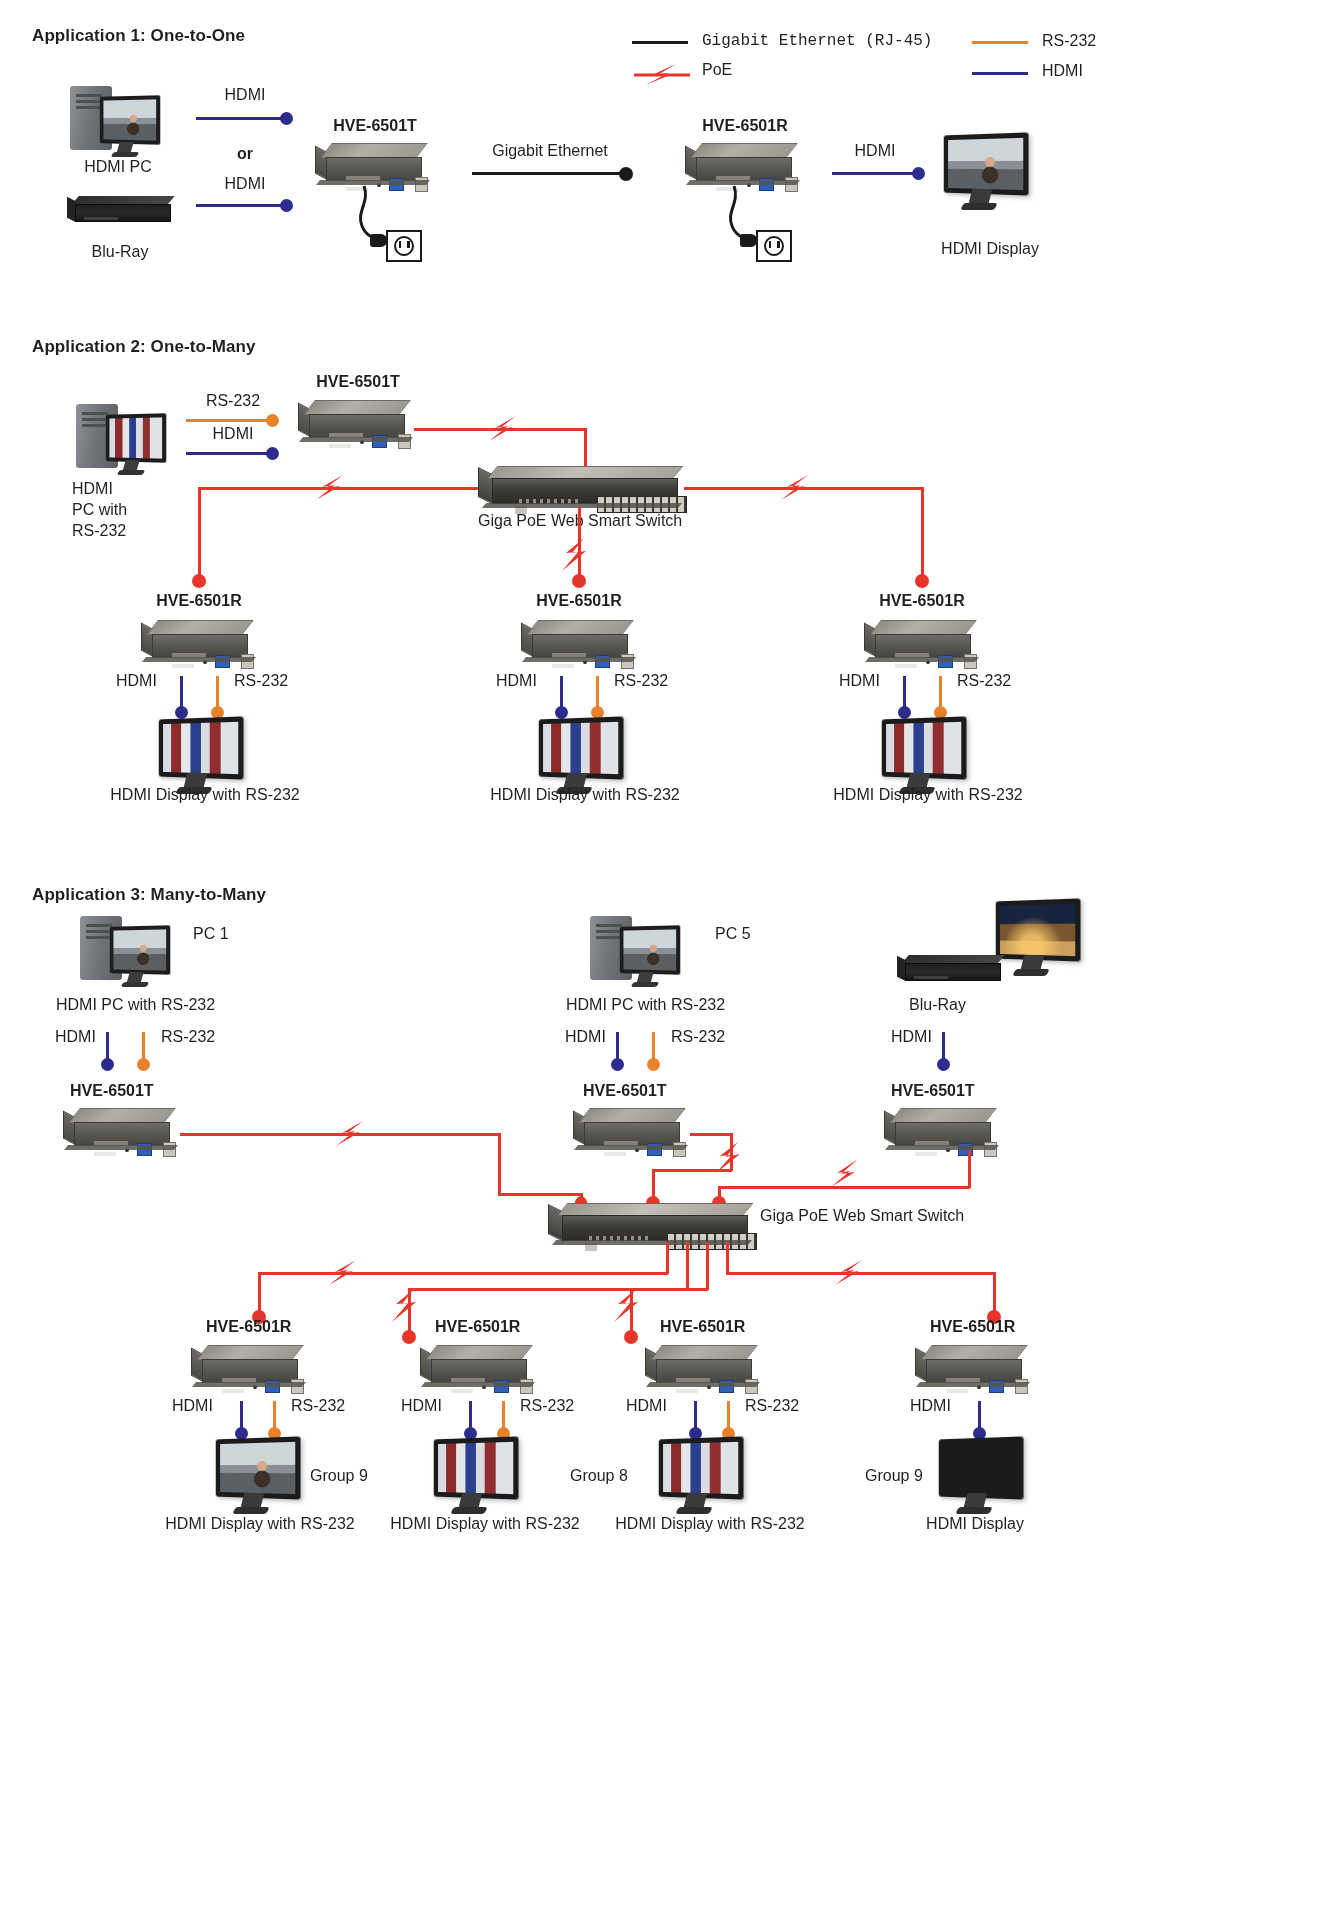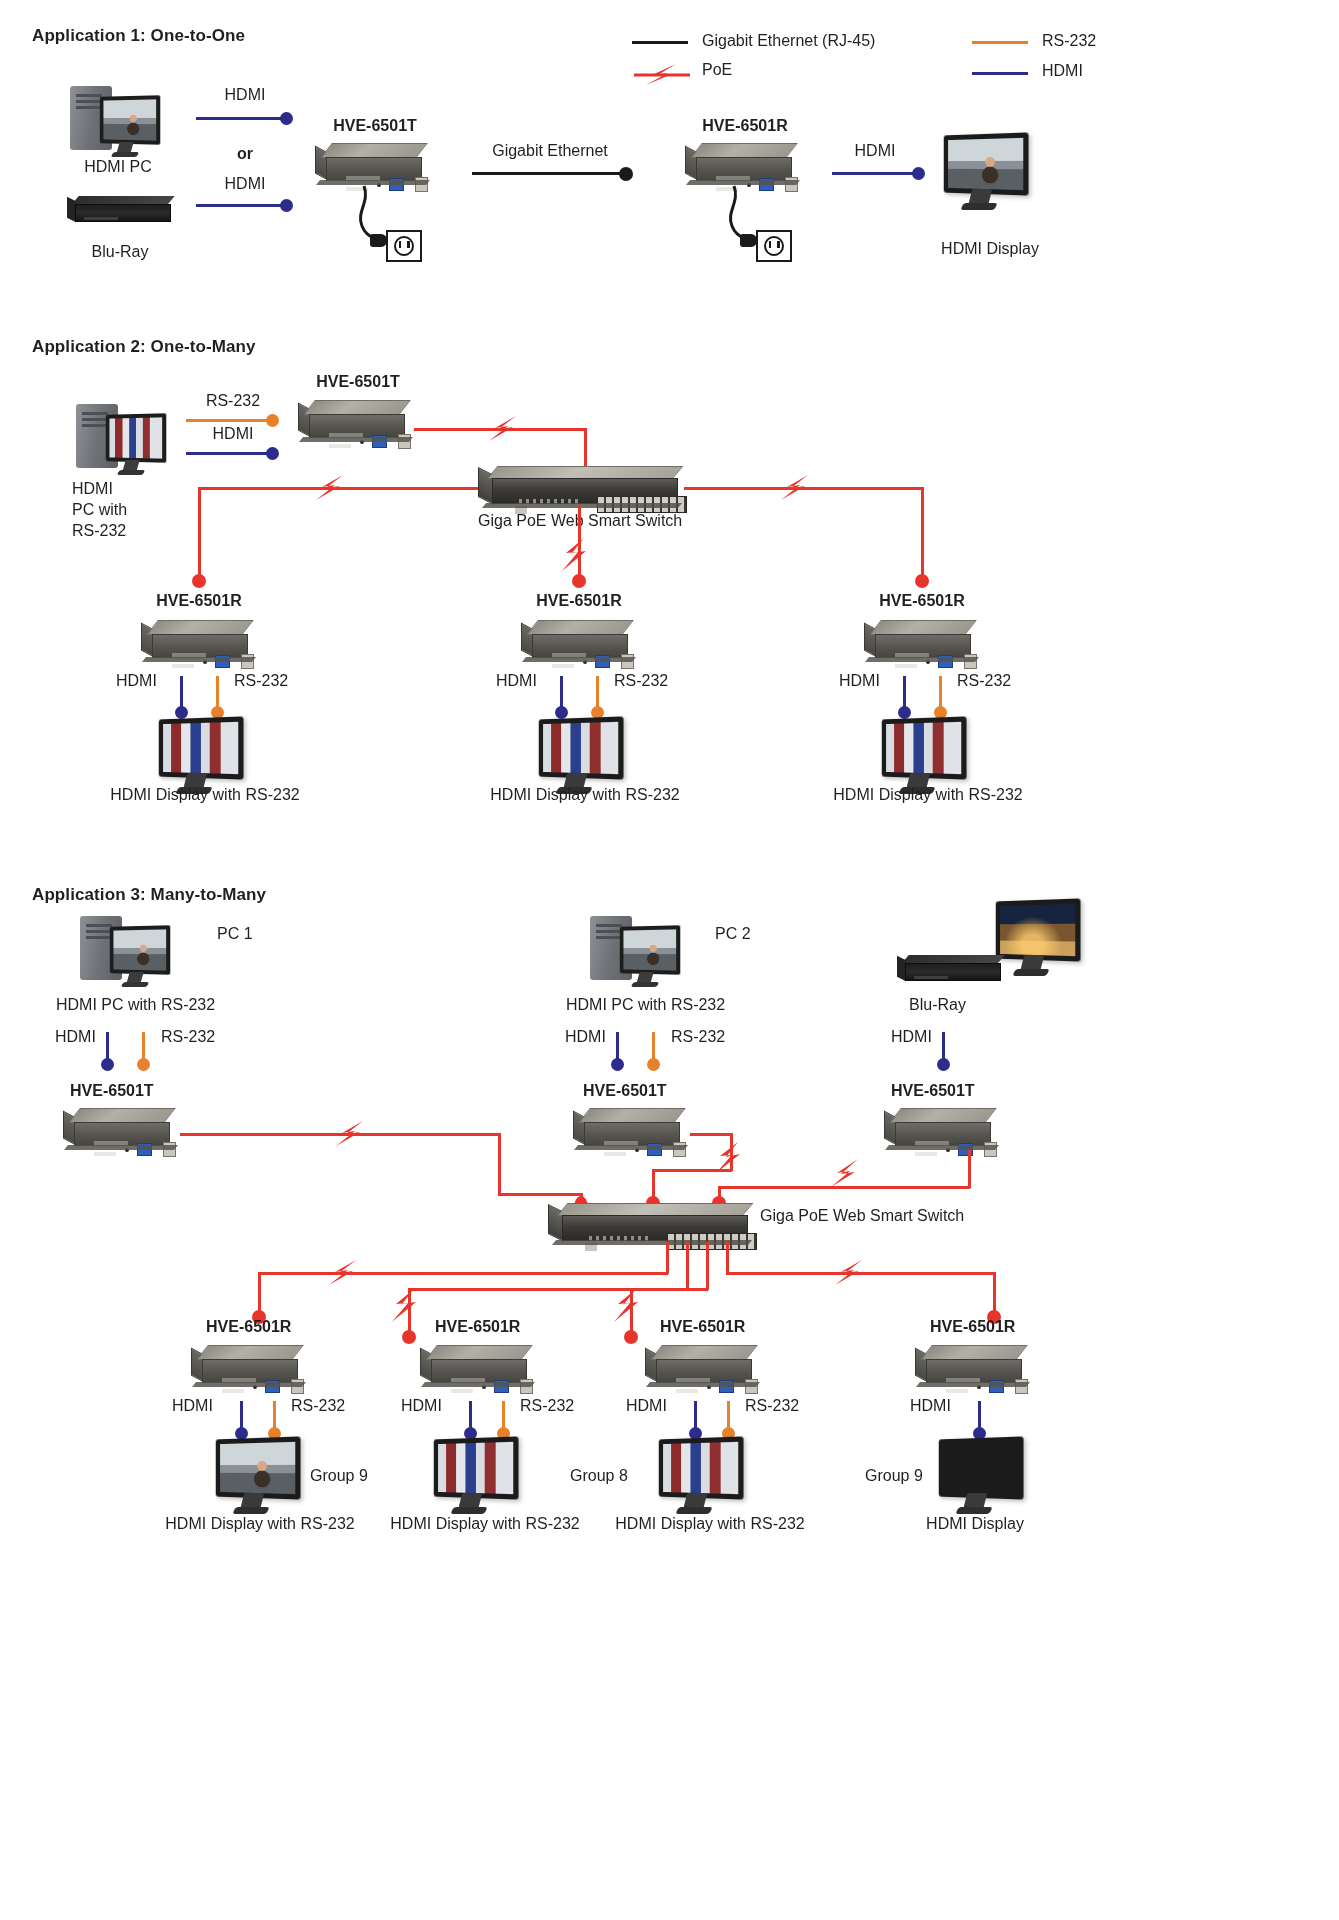--- a/index.html
+++ b/index.html
@@ -160,21 +160,21 @@
   
   .legend-swatch{position:absolute;height:3px;width:56px;}
   svg{display:block;overflow:visible;}
 </style>
 </head>
 <body>
 
 <div class="abs" style="left:632px;top:28px;width:700px;height:62px;">
 
   <div class="legend-swatch" style="left:0;top:13px;background:#1a1a1a;"></div>
-  <div class="lbl abs" style="left:70px;top:4px;">Gigabit Ethernet (RJ-45)</div>
+  <div class="lbl abs" style="left:70px;top:4px;font-family:Liberation Mono, monospace;">Gigabit Ethernet (RJ-45)</div>
 
   <div class="legend-swatch" style="left:340px;top:13px;background:#e8812a;"></div>
   <div class="lbl abs" style="left:410px;top:4px;">RS-232</div>
 
   <div class="abs" style="left:0;top:34px;width:60px;height:24px;">
     <svg width="60" height="24" viewBox="0 0 60 24">
       <path d="M2 13 H58" stroke="#e8352b" stroke-width="3" fill="none"></path>
       <path d="M44 2 L20 13 L36 11 L14 23 L40 12 L24 14 Z" fill="#e8352b"></path>
     </svg>
   </div>
@@ -465,21 +465,21 @@
 <div class="pctower" style="left:80px;top:912px;">
   <div class="case"></div>
   <div class="mon">
       <div class="mscreen">
         <div class="scene-person"></div>
       </div>
     </div>
   <div class="mstand"></div>
     <div class="mfoot"></div>
 </div>
-<div class="lbl abs" style="left:217px;top:925px;">PC 1</div>
+<div class="lbl abs" style="left:193px;top:925px;">PC 1</div>
 <div class="lbl abs" style="left:56px;top:996px;">HDMI PC with RS-232</div>
 <div class="lbl abs" style="left:55px;top:1028px;">HDMI</div>
 <div class="line v-hdmi" style="left:106px;top:1032px;height:30px;"></div>
 <div class="dot dot-hdmi" style="left:101px;top:1058px;width:13px;height:13px;"></div>
 <div class="lbl abs" style="left:161px;top:1028px;">RS-232</div>
 <div class="line v-rs" style="left:142px;top:1032px;height:30px;"></div>
 <div class="dot dot-rs" style="left:137px;top:1058px;width:13px;height:13px;"></div>
 <div class="dev abs" style="left:70px;top:1082px;">HVE-6501T</div>
 <div class="extender" style="left:62px;top:1108px;">
   <div class="side"></div>
@@ -497,21 +497,21 @@
 <div class="pctower" style="left:590px;top:912px;">
   <div class="case"></div>
   <div class="mon">
       <div class="mscreen">
         <div class="scene-person"></div>
       </div>
     </div>
   <div class="mstand"></div>
     <div class="mfoot"></div>
 </div>
-<div class="lbl abs" style="left:715px;top:925px;">PC 2</div>
+<div class="lbl abs" style="left:715px;top:925px;">PC 5</div>
 <div class="lbl abs" style="left:566px;top:996px;">HDMI PC with RS-232</div>
 <div class="lbl abs" style="left:565px;top:1028px;">HDMI</div>
 <div class="line v-hdmi" style="left:616px;top:1032px;height:30px;"></div>
 <div class="dot dot-hdmi" style="left:611px;top:1058px;width:13px;height:13px;"></div>
 <div class="lbl abs" style="left:671px;top:1028px;">RS-232</div>
 <div class="line v-rs" style="left:652px;top:1032px;height:30px;"></div>
 <div class="dot dot-rs" style="left:647px;top:1058px;width:13px;height:13px;"></div>
 <div class="dev abs" style="left:583px;top:1082px;">HVE-6501T</div>
 <div class="extender" style="left:572px;top:1108px;">
   <div class="side"></div>

